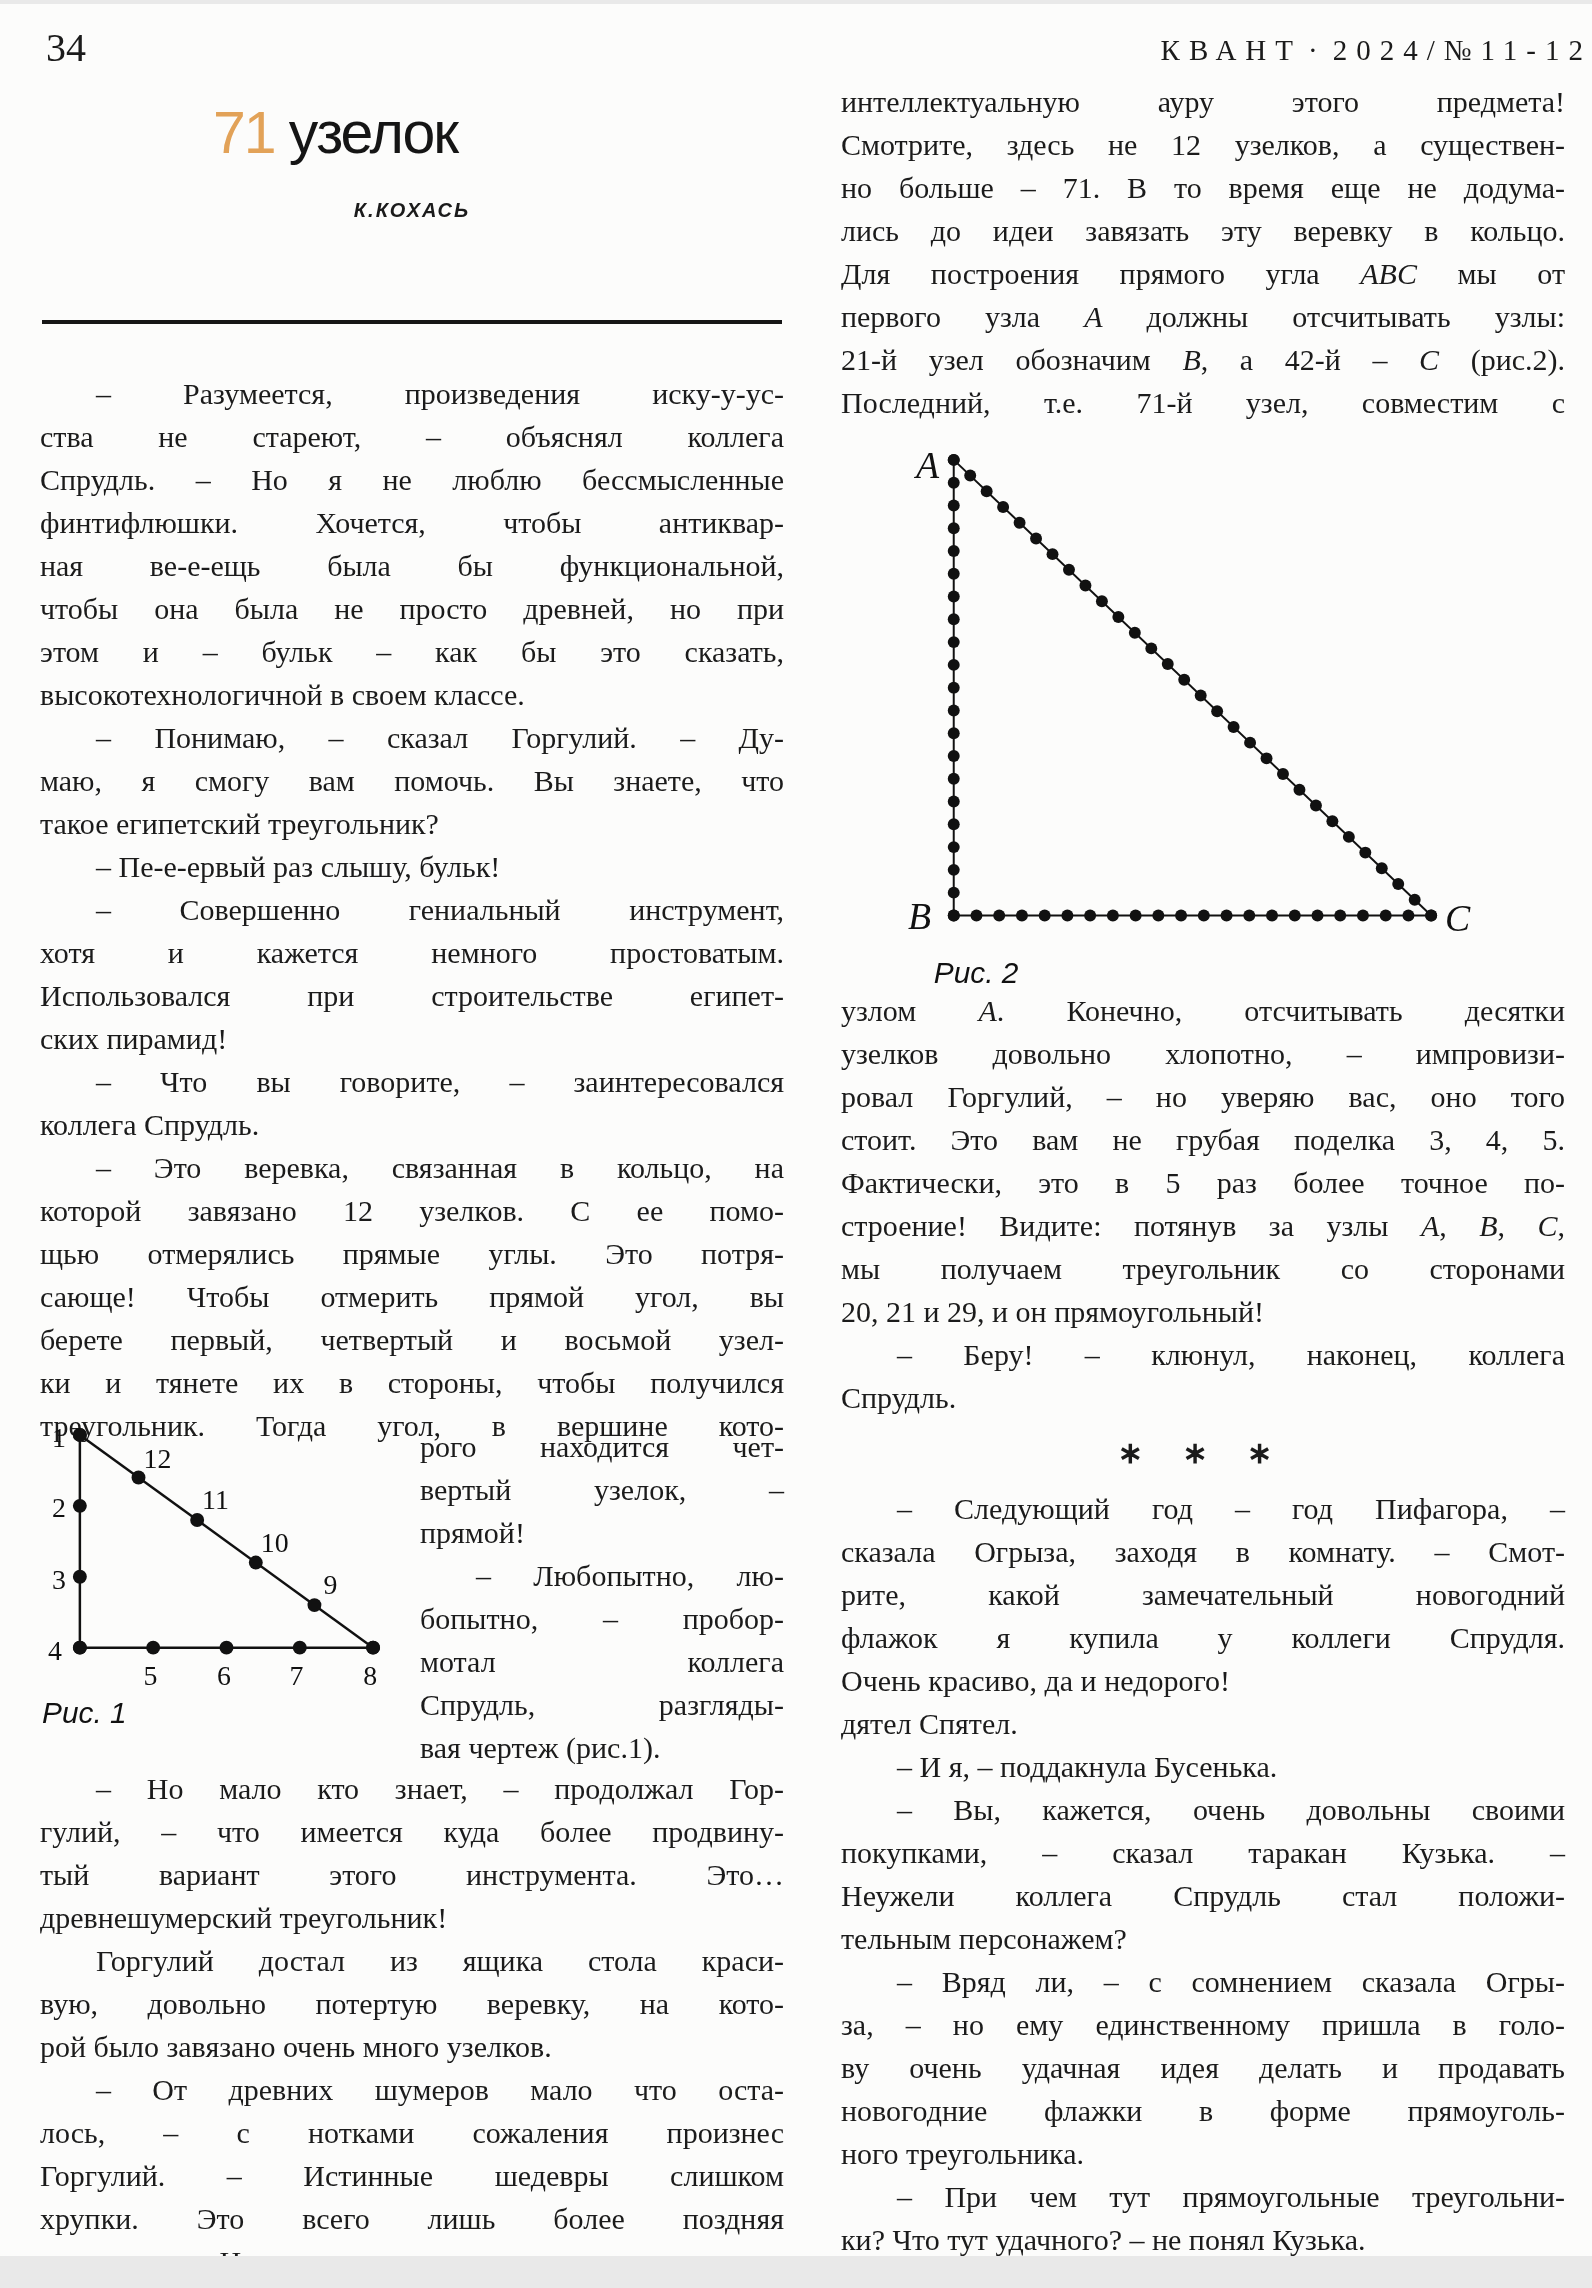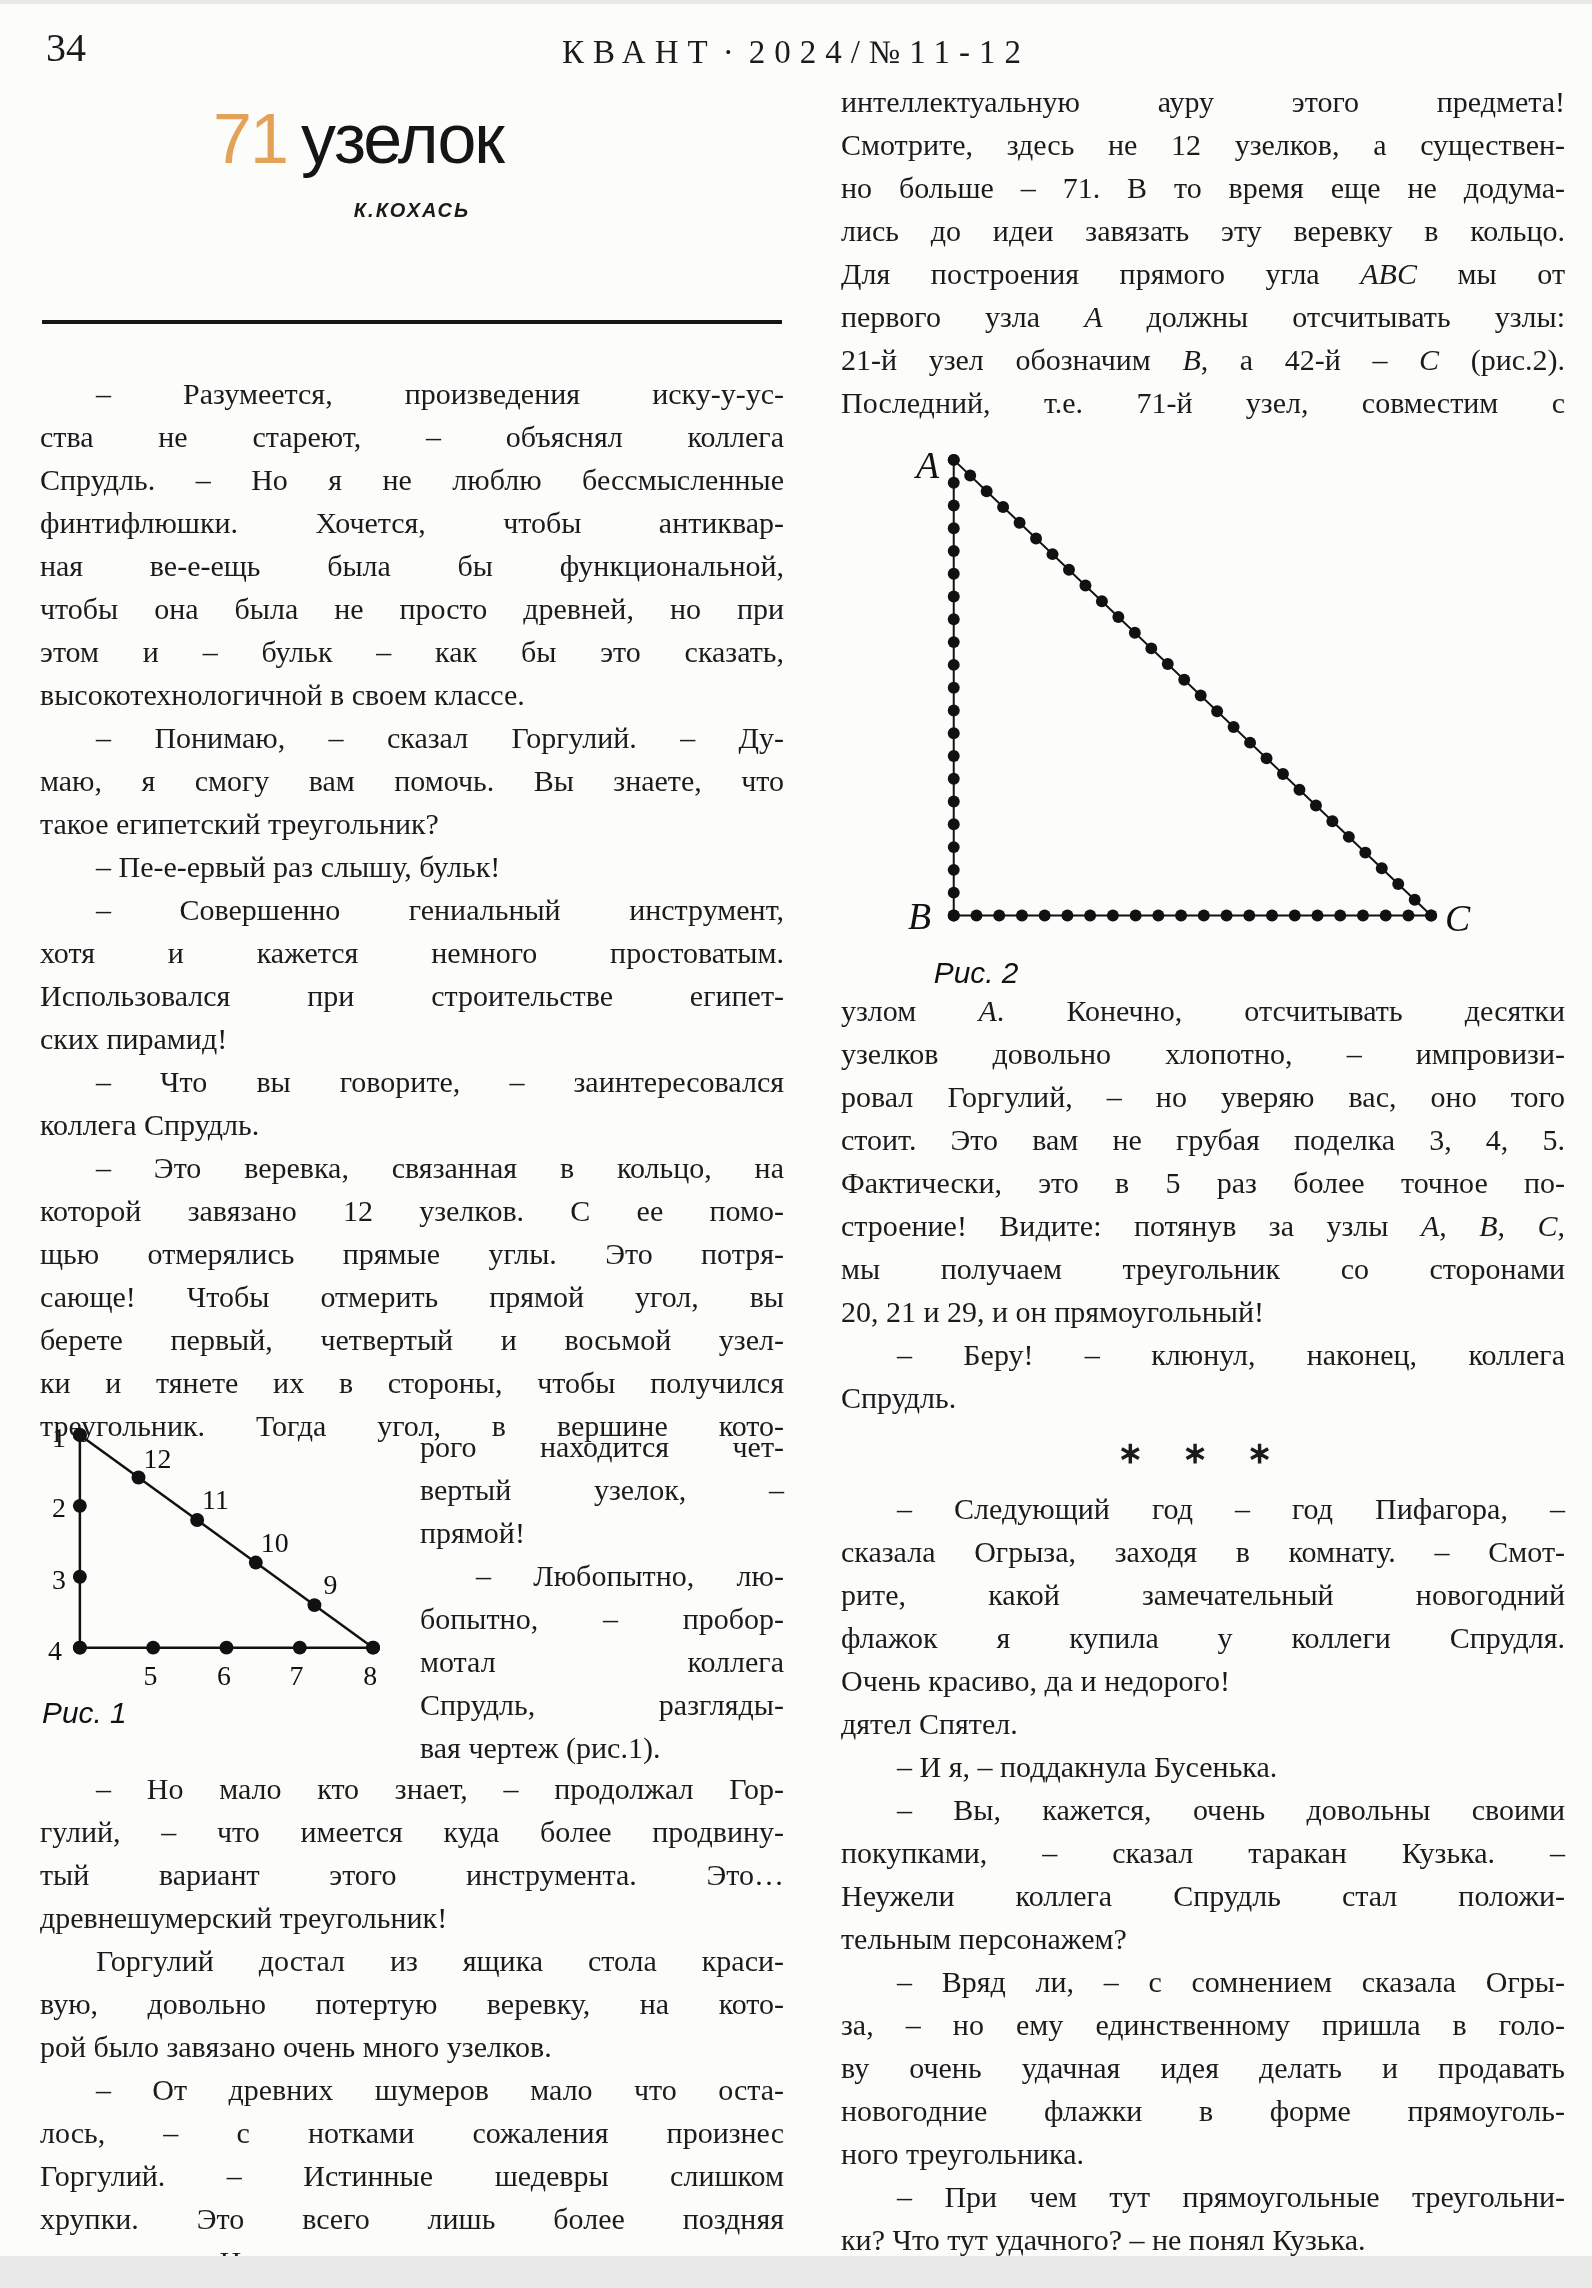--- a/index.html
+++ b/index.html
@@ -3,28 +3,28 @@
 <meta charset="utf-8">
 <style>
   html,body{margin:0;padding:0;background:#e9e9e9;}
   .page{
     position:relative;width:1592px;height:2252px;margin:4px auto;
     background:#fcfcfb;color:#1b1b1b;overflow:hidden;
     font-family:"Liberation Serif",serif;
   }
   .pageno{position:absolute;left:46px;top:20px;font-size:40px;}
   .runhead{
-    position:absolute;left:0;right:0;top:30px;text-align:center;
-    font-size:33px;font-weight:500;letter-spacing:9px;white-space:nowrap;
+    position:absolute;left:0;right:0;top:30px;text-align:right;
+    font-size:29px;font-weight:500;letter-spacing:9px;white-space:nowrap;
   }
   .runhead .dotsep{margin:0 6px;}
   .title{
     position:absolute;left:213px;top:100px;margin:0;
     font-family:"Liberation Sans",sans-serif;font-weight:300;
-    font-size:70px;line-height:1;letter-spacing:-2px;color:#151515;white-space:nowrap;
+    font-size:59px;line-height:1;letter-spacing:-2px;color:#151515;white-space:nowrap;
   }
   .title .t-num{color:#e2a258;margin-right:14px;}
   .author{
     position:absolute;left:40px;top:195px;width:744px;text-align:center;
     font-family:"Liberation Sans",sans-serif;font-style:italic;font-weight:700;
     font-size:20px;letter-spacing:2px;
   }
   .rule{position:absolute;left:42px;top:316px;width:740px;height:4px;background:#161616;}
 
   .col{position:absolute;font-size:30px;}

